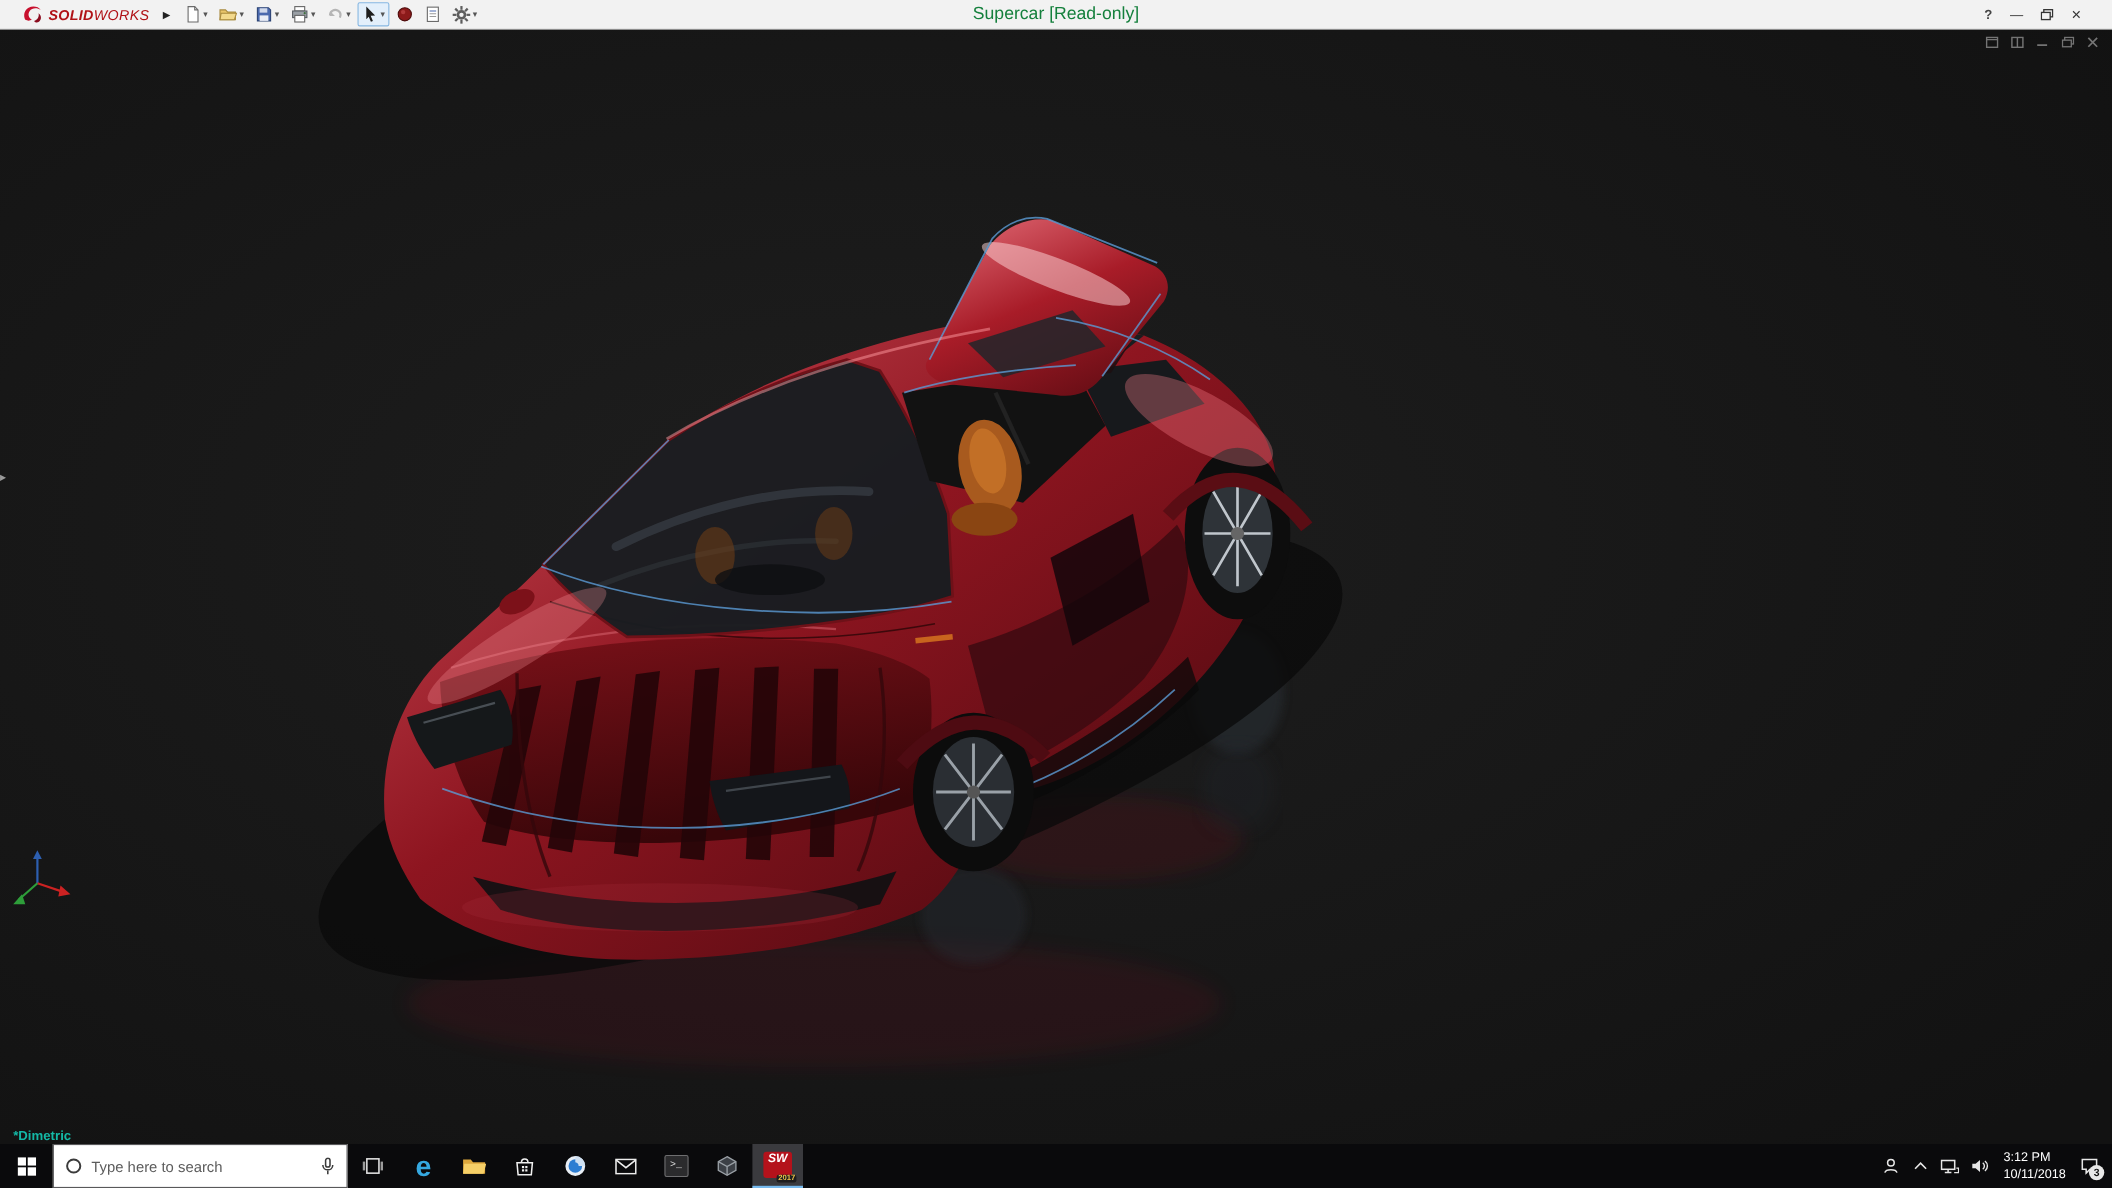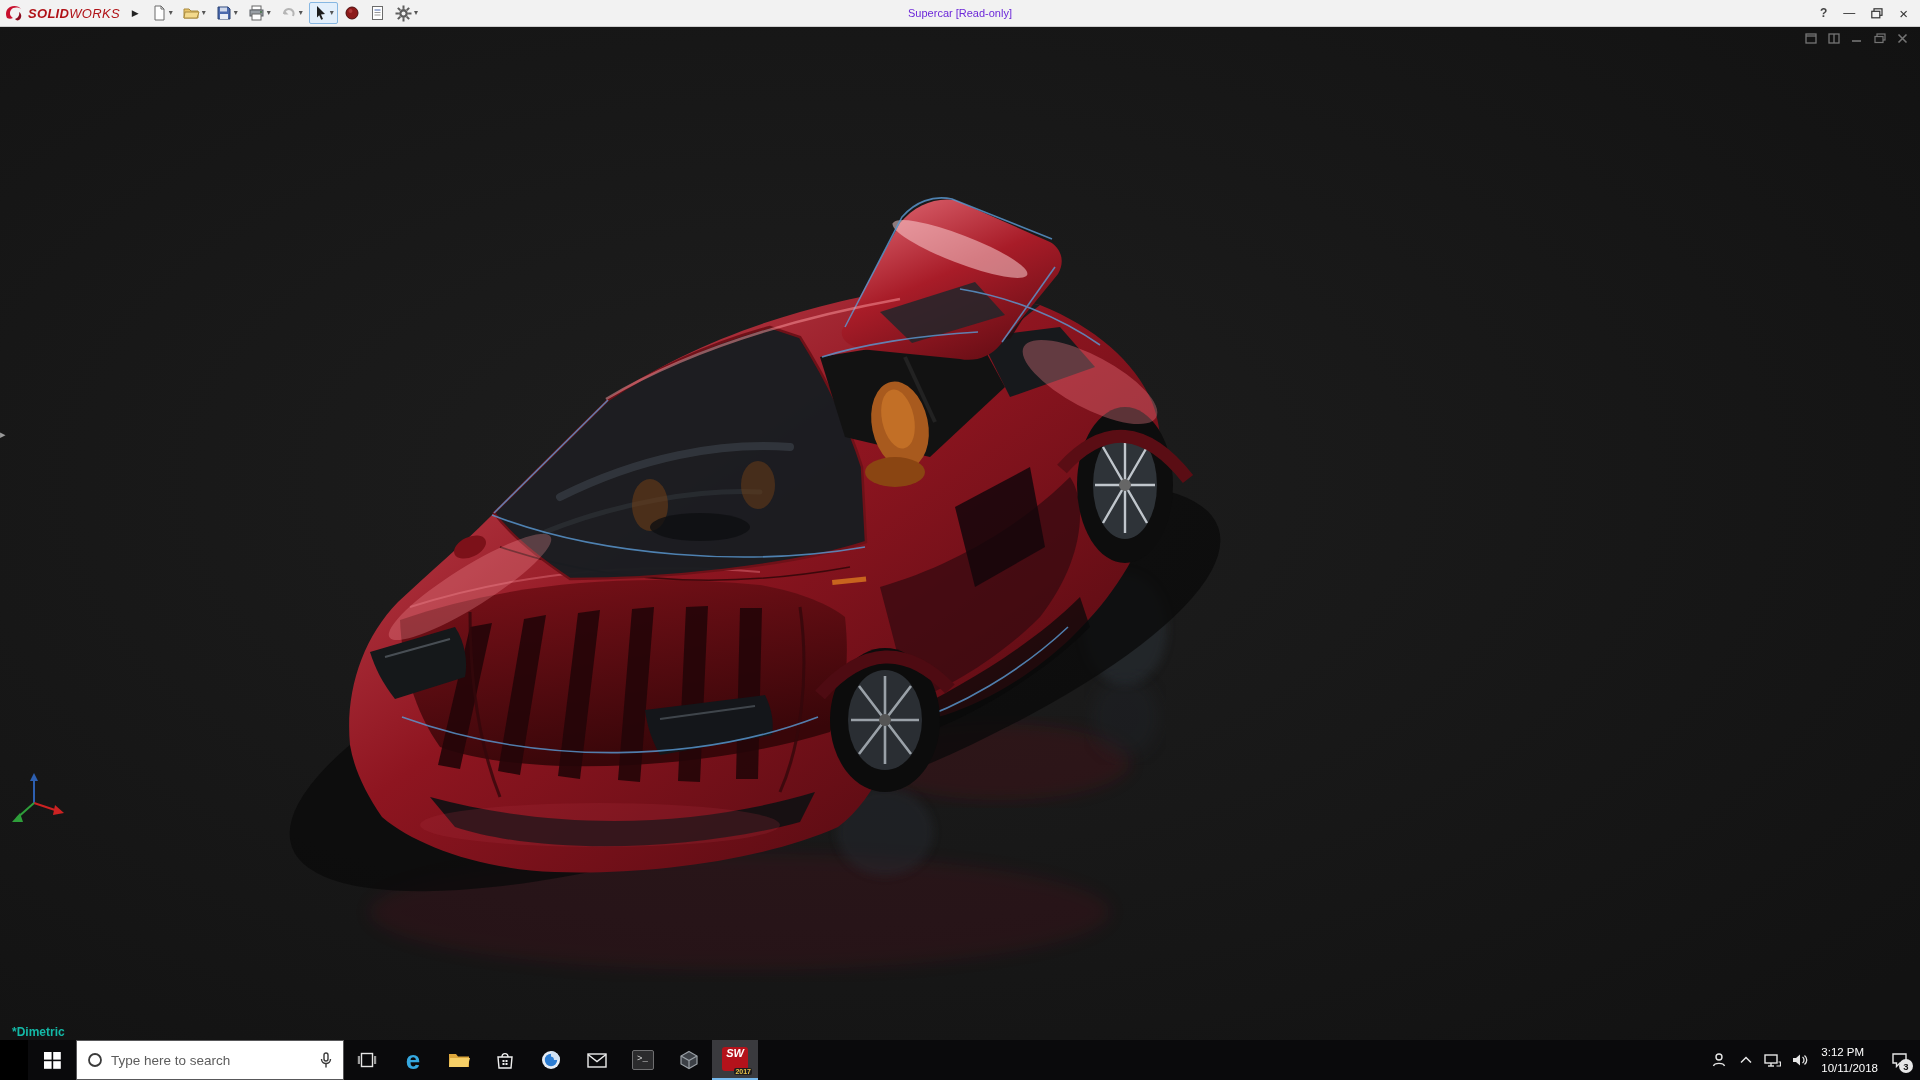--- a/index.html
+++ b/index.html
@@ -9,45 +9,45 @@
     --accent-blue:#5b9bd5;
     --brand-red:#b01116;
   }
   *{margin:0;padding:0;box-sizing:border-box;}
   html,body{width:1920px;height:1080px;overflow:hidden;background:#000;
     font-family:"Liberation Sans",sans-serif;}
   .screen{width:1920px;height:1080px;display:flex;flex-direction:column;position:relative;}
 
   
   .titlebar{height:27px;background:var(--titlebar-bg);border-bottom:1px solid #cfcfcf;
-    display:flex;align-items:center;padding:0 4px;gap:2px;position:relative;flex:0 0 27px;}
+    display:flex;align-items:center;padding:0 20px;gap:2px;position:relative;flex:0 0 27px;}
   .brand{display:flex;align-items:center;gap:4px;margin-right:4px;}
   .brand-text{font-style:italic;font-size:13px;color:var(--brand-red);letter-spacing:.3px;}
   .brand-text b{font-weight:bold;}
   .flyout{font-size:9px;color:#222;padding:0 6px;cursor:default;}
   .tb-btn{height:22px;display:flex;align-items:center;gap:2px;padding:0 3px;
     border:1px solid transparent;border-radius:2px;}
   .tb-btn.selected{background:#e3effb;border-color:#87b7e2;}
   .caret{font-size:8px;color:#555;line-height:1;}
   .tb-title{position:absolute;left:50%;transform:translateX(-50%);
-    font-size:11px;color:#6d28d9;white-space:nowrap;text-align:center;}
+    font-size:16px;color:#15803d;white-space:nowrap;text-align:center;}
   .win-btns{margin-left:auto;display:flex;align-items:center;gap:16px;padding-right:8px;color:#333;}
   .win-btns .wb{font-size:12px;line-height:1;display:flex;align-items:center;}
   .help-glyph{font-weight:bold;font-size:13px;color:#444;}
 
   
   .viewport{position:relative;flex:1 1 auto;background:var(--viewport-bg);overflow:hidden;}
   .viewport svg.scene{position:absolute;inset:0;display:block;}
   .view-label{position:absolute;left:12px;bottom:1px;font-size:12px;font-weight:bold;color:#14b8a6;}
   .doc-controls{position:absolute;top:6px;right:12px;display:flex;align-items:center;gap:11px;opacity:.8;}
   .doc-controls .dc{display:flex;align-items:center;justify-content:center;}
   .panel-arrow{position:absolute;left:0;top:402px;color:#9a9a9a;font-size:11px;line-height:1;}
 
   
-  .taskbar{height:40px;flex:0 0 40px;background:var(--taskbar-bg);display:flex;align-items:stretch;margin-left:28px;}
+  .taskbar{height:40px;flex:0 0 40px;background:var(--taskbar-bg);display:flex;align-items:stretch;}
   .start{width:48px;display:flex;align-items:center;justify-content:center;}
   .searchbox{width:268px;background:#ffffff;border:1px solid #58585a;display:flex;align-items:center;
     gap:8px;padding:0 10px;}
   .searchbox input{border:none;outline:none;background:transparent;flex:1;font-size:13.5px;
     color:#333;font-family:"Liberation Sans",sans-serif;}
   .searchbox input::placeholder{color:#5c5c5c;opacity:1;}
   .tb-icon{width:46px;display:flex;align-items:center;justify-content:center;position:relative;}
   .edge-e{font-size:26px;font-weight:bold;color:#35a8e0;line-height:1;}
   .cmd-g{font-family:"Liberation Mono",monospace;font-size:9px;color:#ddd;background:#2b2b2d;
     border:1px solid #6e6e70;border-radius:2px;padding:4px 5px 5px 4px;line-height:1;}

